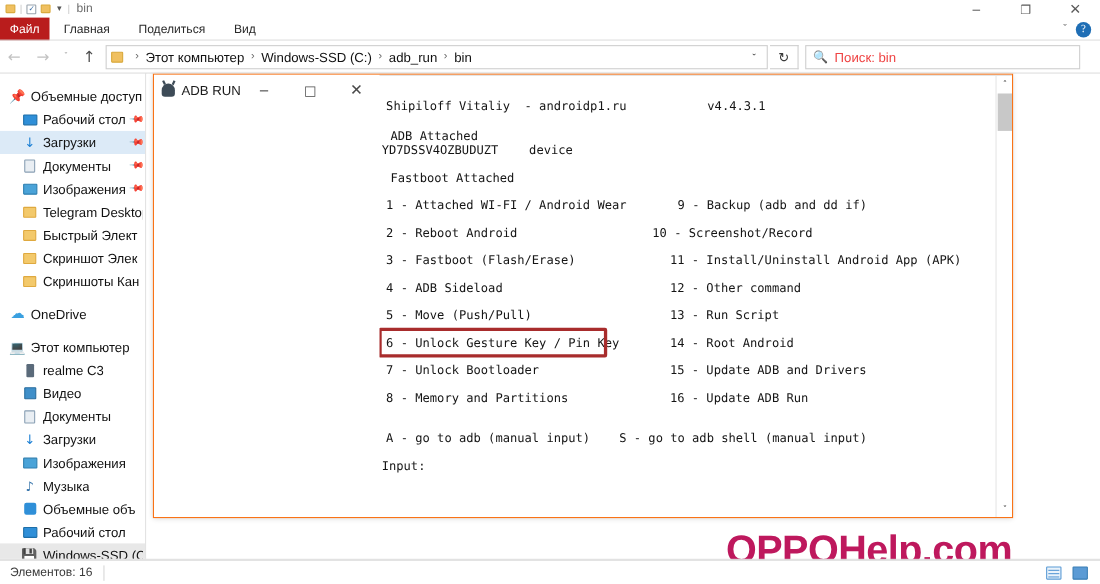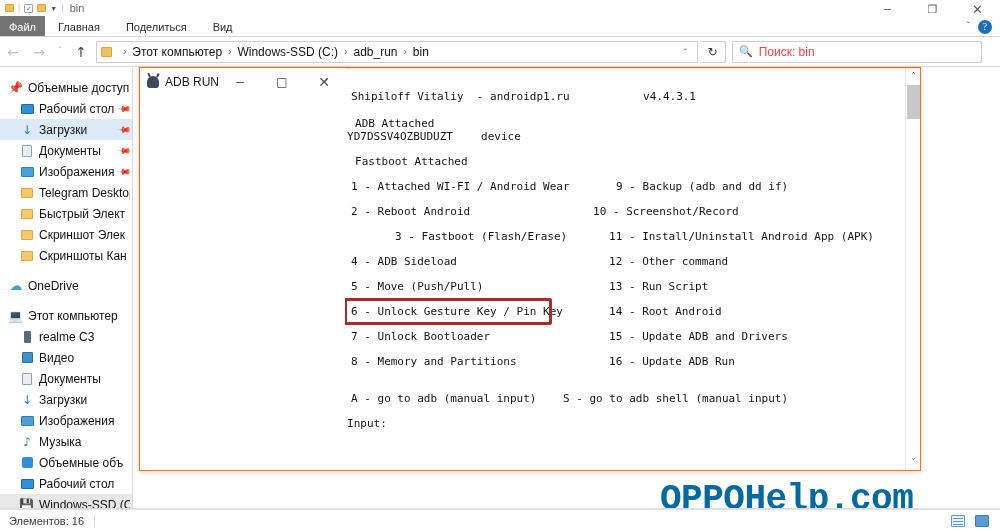--- a/index.html
+++ b/index.html
@@ -38,21 +38,21 @@
     justify-content: center; font-size: 11px; color: #5a5a5a;
     font-family: "DejaVu Sans", sans-serif;
   }
   .winbtn.close { font-size: 13px; }
 
   .ribbon-row {
     position: absolute; left: 0; top: 16px; width: 1000px; height: 21px;
     background: #ffffff; display: flex; align-items: stretch;
   }
   .tab-file {
-    width: 45px; background: #737373; color: #fff; font-size: 11px;
+    width: 45px; background: #b91c1c; color: #fff; font-size: 11px;
     display: flex; align-items: center; justify-content: center;
   }
   .tab {
     padding: 0 13px; font-size: 11px; color: #2a2a2a;
     display: flex; align-items: center;
   }
   .ribbon-right {
     margin-left: auto; display: flex; align-items: center; gap: 8px;
     padding-right: 8px;
   }
@@ -504,21 +504,21 @@
 
         <div class="ctl" style="left:10px; top:48px;">ADB Attached</div>
         <div class="ctl" style="left:2px; top:61px;">YD7DSSV4OZBUDUZT</div>
         <div class="ctl" style="left:136px; top:61px;">device</div>
 
         <div class="ctl" style="left:10px; top:86px;">Fastboot Attached</div>
 
         
         <div class="ctl" style="left:6px; top:111px;">1 - Attached WI-FI / Android Wear</div>
         <div class="ctl" style="left:6px; top:136px;">2 - Reboot Android</div>
-        <div class="ctl" style="left:6px; top:161px;margin-left:44px;">3 - Fastboot (Flash/Erase)</div>
+        <div class="ctl" style="left:6px; top:161px;">3 - Fastboot (Flash/Erase)</div>
         <div class="ctl" style="left:6px; top:186px;">4 - ADB Sideload</div>
         <div class="ctl" style="left:6px; top:211px;">5 - Move (Push/Pull)</div>
         <div class="ctl" style="left:6px; top:236px;">6 - Unlock Gesture Key / Pin Key</div>
         <div class="ctl" style="left:6px; top:261px;">7 - Unlock Bootloader</div>
         <div class="ctl" style="left:6px; top:286px;">8 - Memory and Partitions</div>
 
         
         <div class="ctl" style="left:271px; top:111px;">9 - Backup (adb and dd if)</div>
         <div class="ctl" style="left:248px; top:136px;">10 - Screenshot/Record</div>
         <div class="ctl" style="left:264px; top:161px;">11 - Install/Uninstall Android App (APK)</div>
@@ -538,21 +538,21 @@
       </div>
 
       <div class="cscroll">
         <div class="cscroll-arrow up">˄</div>
         <div class="cscroll-thumb"></div>
         <div class="cscroll-arrow down">˅</div>
       </div>
     </div>
   </div>
 
-  <div class="watermark" style="color: #0369a1; font-family: Liberation Mono, monospace;">OPPOHelp.com</div>
+  <div class="watermark" style="color: #be185d;">OPPOHelp.com</div>
 
   <div class="status-sep"></div>
   <div class="statusbar">
     <span class="status-text">Элементов: 16</span>
     <span class="status-divider"></span>
     <div class="view-btns">
       <div class="view-btn">
         <span class="vb-details"></span>
       </div>
       <div class="view-btn">

